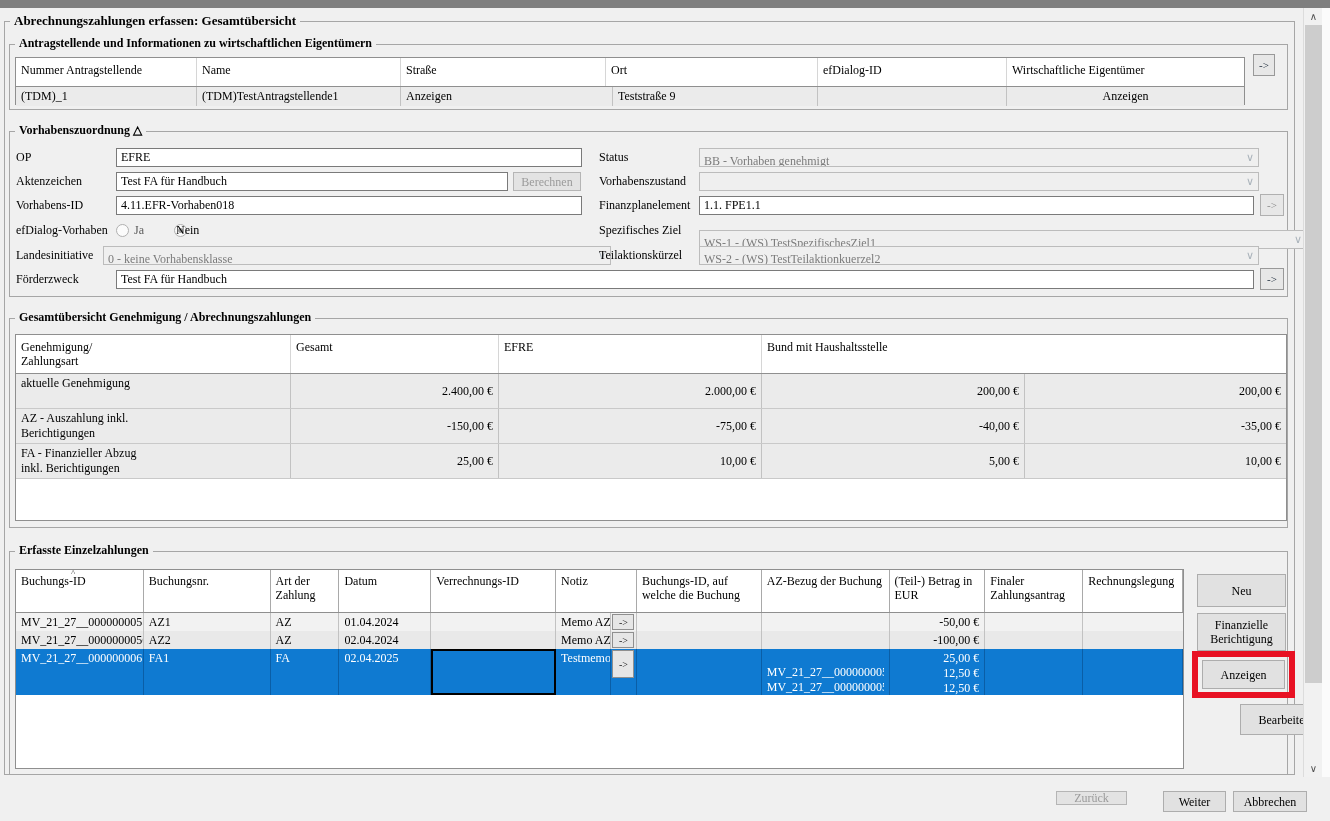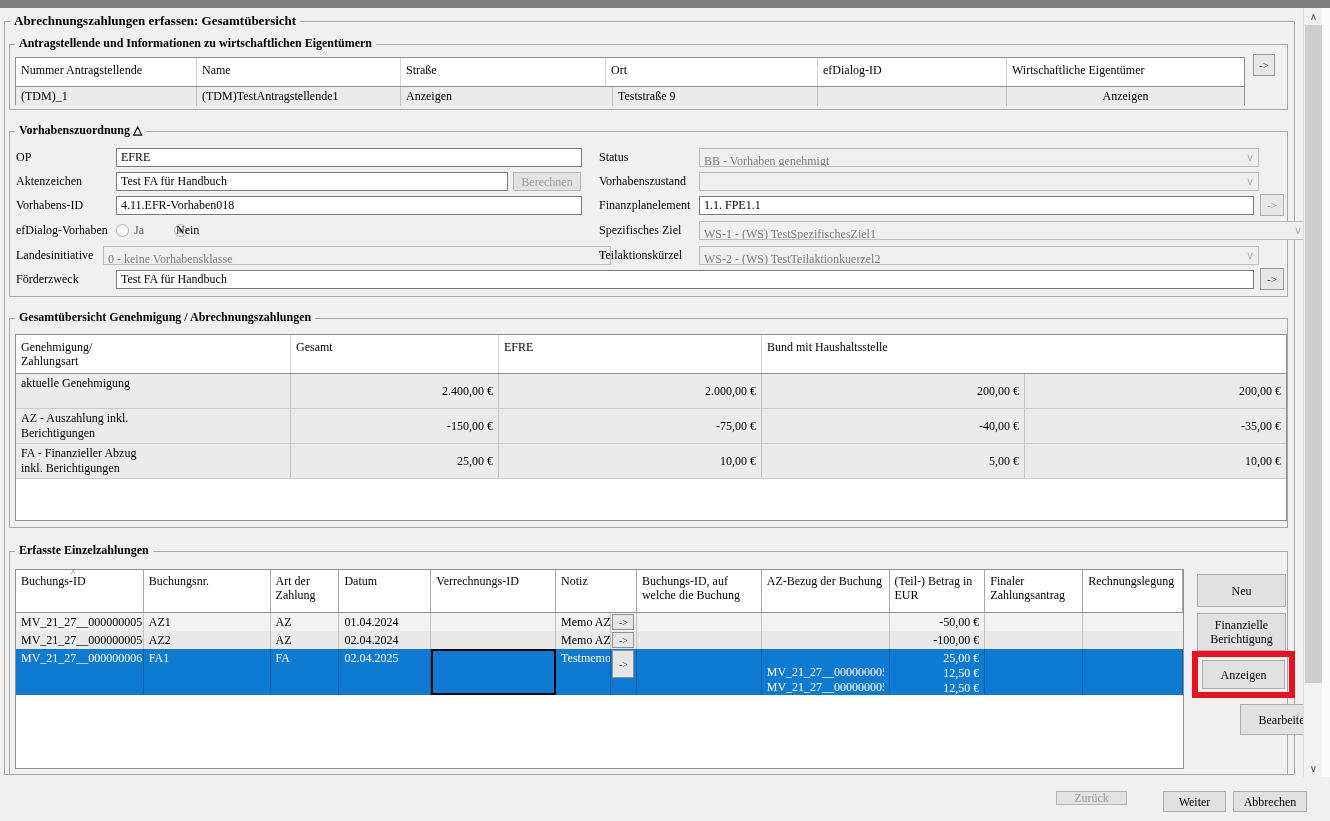--- a/index.html
+++ b/index.html
@@ -125,21 +125,21 @@
     <div class="abs lbl" style="left:589px;top:66px">Finanzplanelement</div>
     <div class="abs tf" style="left:689px;top:64px;width:555px">1.1. FPE1.1</div>
     <div class="abs arrbtn gray" style="left:1250px;top:62px;width:24px;height:22px">-&gt;</div>
 
     <div class="abs lbl" style="left:6px;top:91px">efDialog-Vorhaben</div>
     <span class="abs radio" style="left:106px;top:90px"></span>
     <div class="abs lbl" style="left:124px;top:91px;color:#5a5a5a">Ja</div>
     <span class="abs radio sel" style="left:148px;top:90px"></span>
     <div class="abs lbl" style="left:166px;top:91px">Nein</div>
     <div class="abs lbl" style="left:589px;top:91px">Spezifisches Ziel</div>
-    <div class="abs dd" style="left:689px;top:89px;width:608px">
+    <div class="abs dd" style="left:689px;top:98px;width:608px">
       <span>WS-1 - (WS) TestSpezifischesZiel1</span>
       <span class="chev">∨</span>
     </div>
 
     <div class="abs lbl" style="left:6px;top:116px">Landesinitiative</div>
     <div class="abs dd" style="left:93px;top:114px;width:508px">
       <span>0 - keine Vorhabensklasse</span>
       <span class="chev">∨</span>
     </div>
     <div class="abs lbl" style="left:589px;top:116px">Teilaktionskürzel</div>

